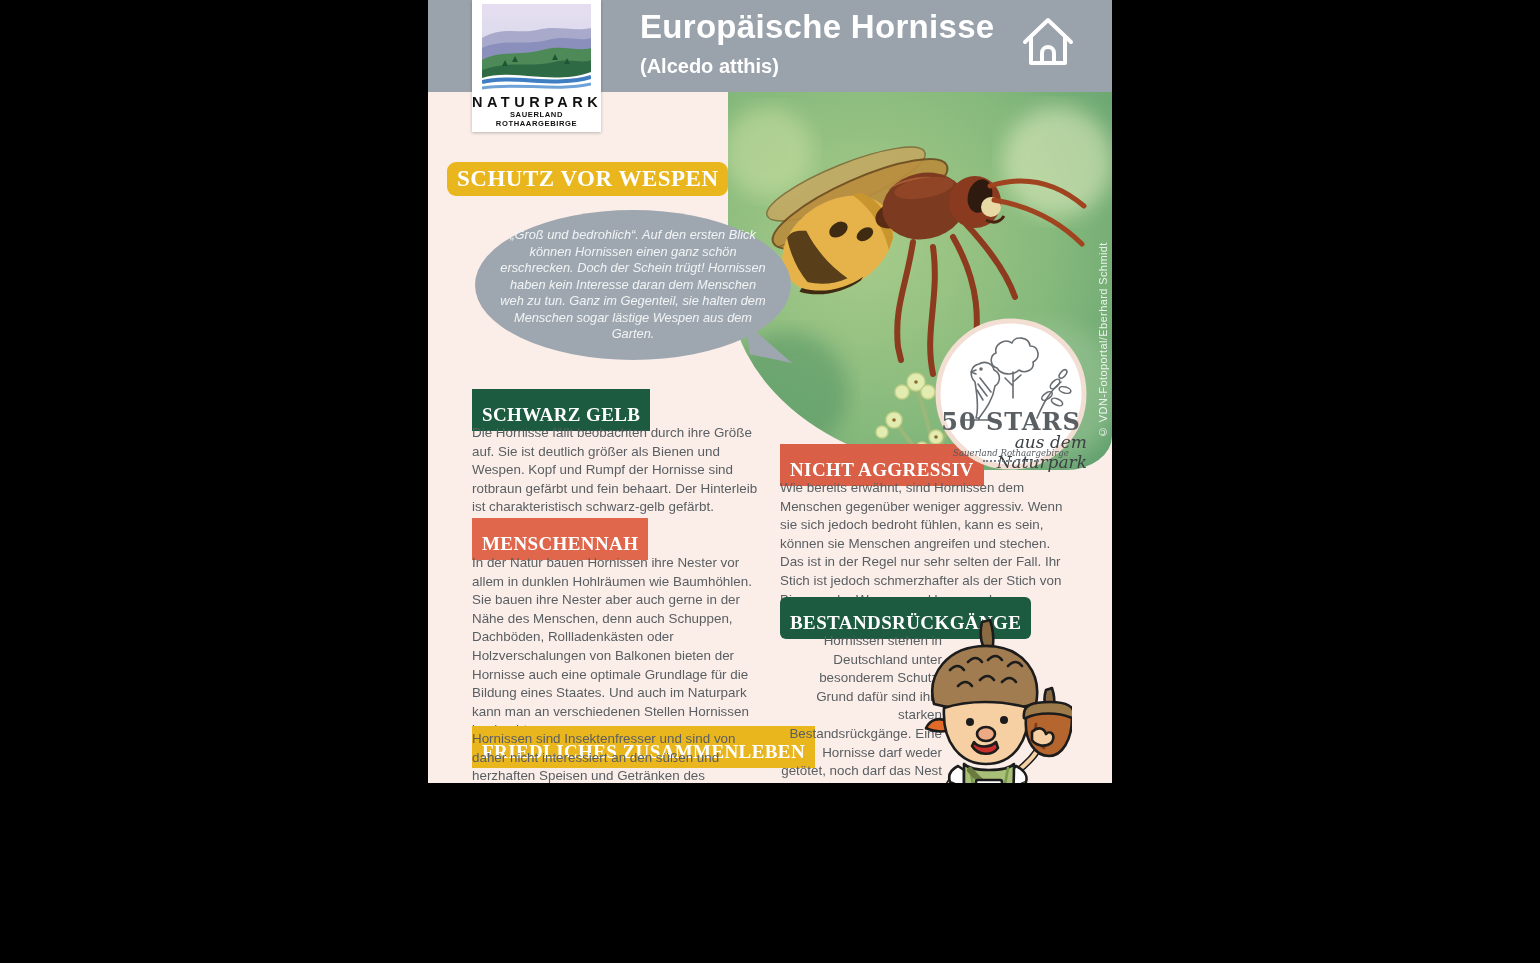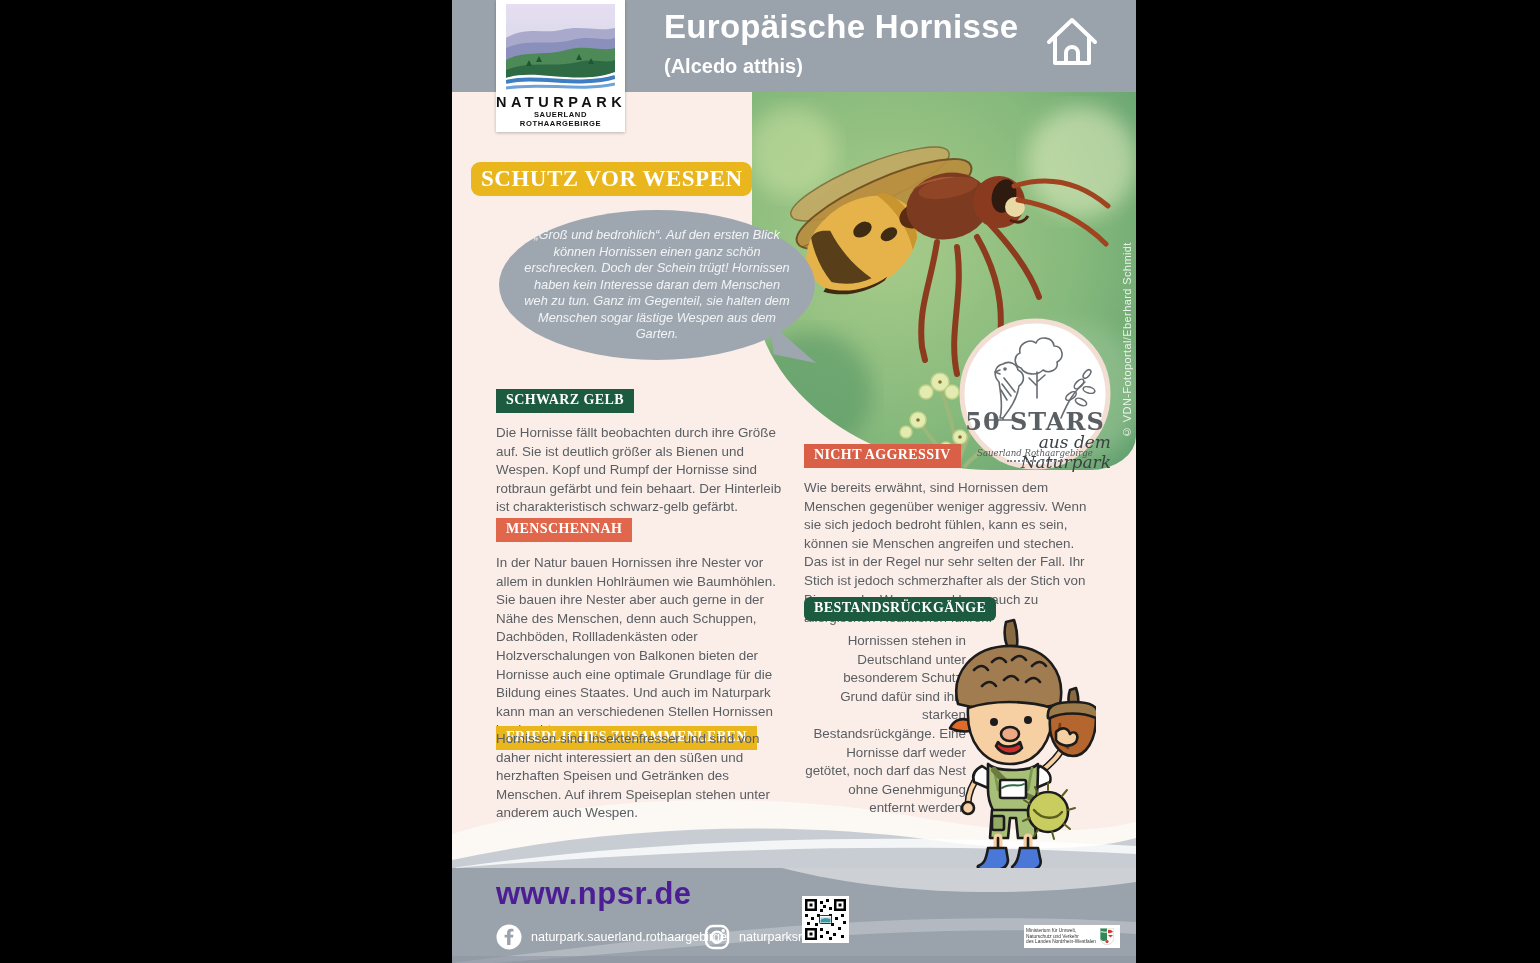--- a/index.html
+++ b/index.html
@@ -1,19 +1,19 @@
 <!DOCTYPE html>
 <html><head>
 <meta charset="utf-8">
 <style>
   * { margin:0; padding:0; box-sizing:border-box; }
   html,body { background:#000; }
   .stage { position:relative; width:1540px; height:963px; background:#000; overflow:hidden;
            font-family:"Liberation Sans", sans-serif; }
-  .poster { position:absolute; left:452px; top:0; width:684px; height:963px;
+  .poster { position:absolute; left:428px; top:0; width:684px; height:783px;
             background:#fbeee9; overflow:hidden; }
 
   
   .header { position:absolute; left:0; top:0; width:684px; height:92px; background:#9aa2ab; }
   .title { position:absolute; left:212px; top:8px; font-size:33px; font-weight:bold; color:#fff; letter-spacing:.3px; }
   .subtitle { position:absolute; left:212px; top:55px; font-size:20px; font-weight:bold; color:#fff; }
   .home { position:absolute; left:590px; top:11px; width:60px; height:60px; }
 
   
   .logo { position:absolute; left:44px; top:0; width:129px; height:132px; background:#fff;
@@ -38,22 +38,22 @@
             border-radius:50%; z-index:4; display:flex; align-items:center; justify-content:center; }
   .bubble p { width:268px; text-align:center; font-size:12.8px; line-height:16.5px; font-style:italic;
               color:#f2f4f5; }
   .bubble-tail { position:absolute; left:318px; top:323px; width:46px; height:40px; background:#9ea7b0;
             clip-path:polygon(0 0, 100% 100%, 8% 78%); z-index:3; }
 
   
   .badge { position:absolute; left:507px; top:318px; width:152px; height:152px; z-index:5; }
 
   
-  .sec-banner { position:absolute; display:inline-block; padding:3px 10px 5px; color:#fff;
-            font-family:"Liberation Serif", serif; font-weight:bold; font-size:14px; letter-spacing:.4px;
+  .sec-banner { position:absolute; display:inline-block; padding:15px 10px 5px; color:#fff;
+            font-family:"Liberation Serif", serif; font-weight:bold; font-size:19px; letter-spacing:.4px;
             z-index:3; white-space:nowrap; }
   .bg-green { background:#1d5b40; }
   .bg-orange { background:#e0664c; }
   .bg-red { background:#d95f47; }
   .bg-yellow { background:#e9b61e; }
   .copy { position:absolute; font-size:13.4px; line-height:18.6px; color:#595e62; z-index:3; }
   .pos-b1 { left:44px; top:389px; } .pos-p1 { left:44px; top:424px; width:296px; }
   .pos-b2 { left:44px; top:518px; } .pos-p2 { left:44px; top:554px; width:300px; }
   .pos-b3 { left:44px; top:694px;margin-top:32px; } .pos-p3 { left:44px; top:730px; width:300px; }
   .pos-b4 { left:352px; top:444px; } .pos-p4 { left:352px; top:479px; width:288px; }

